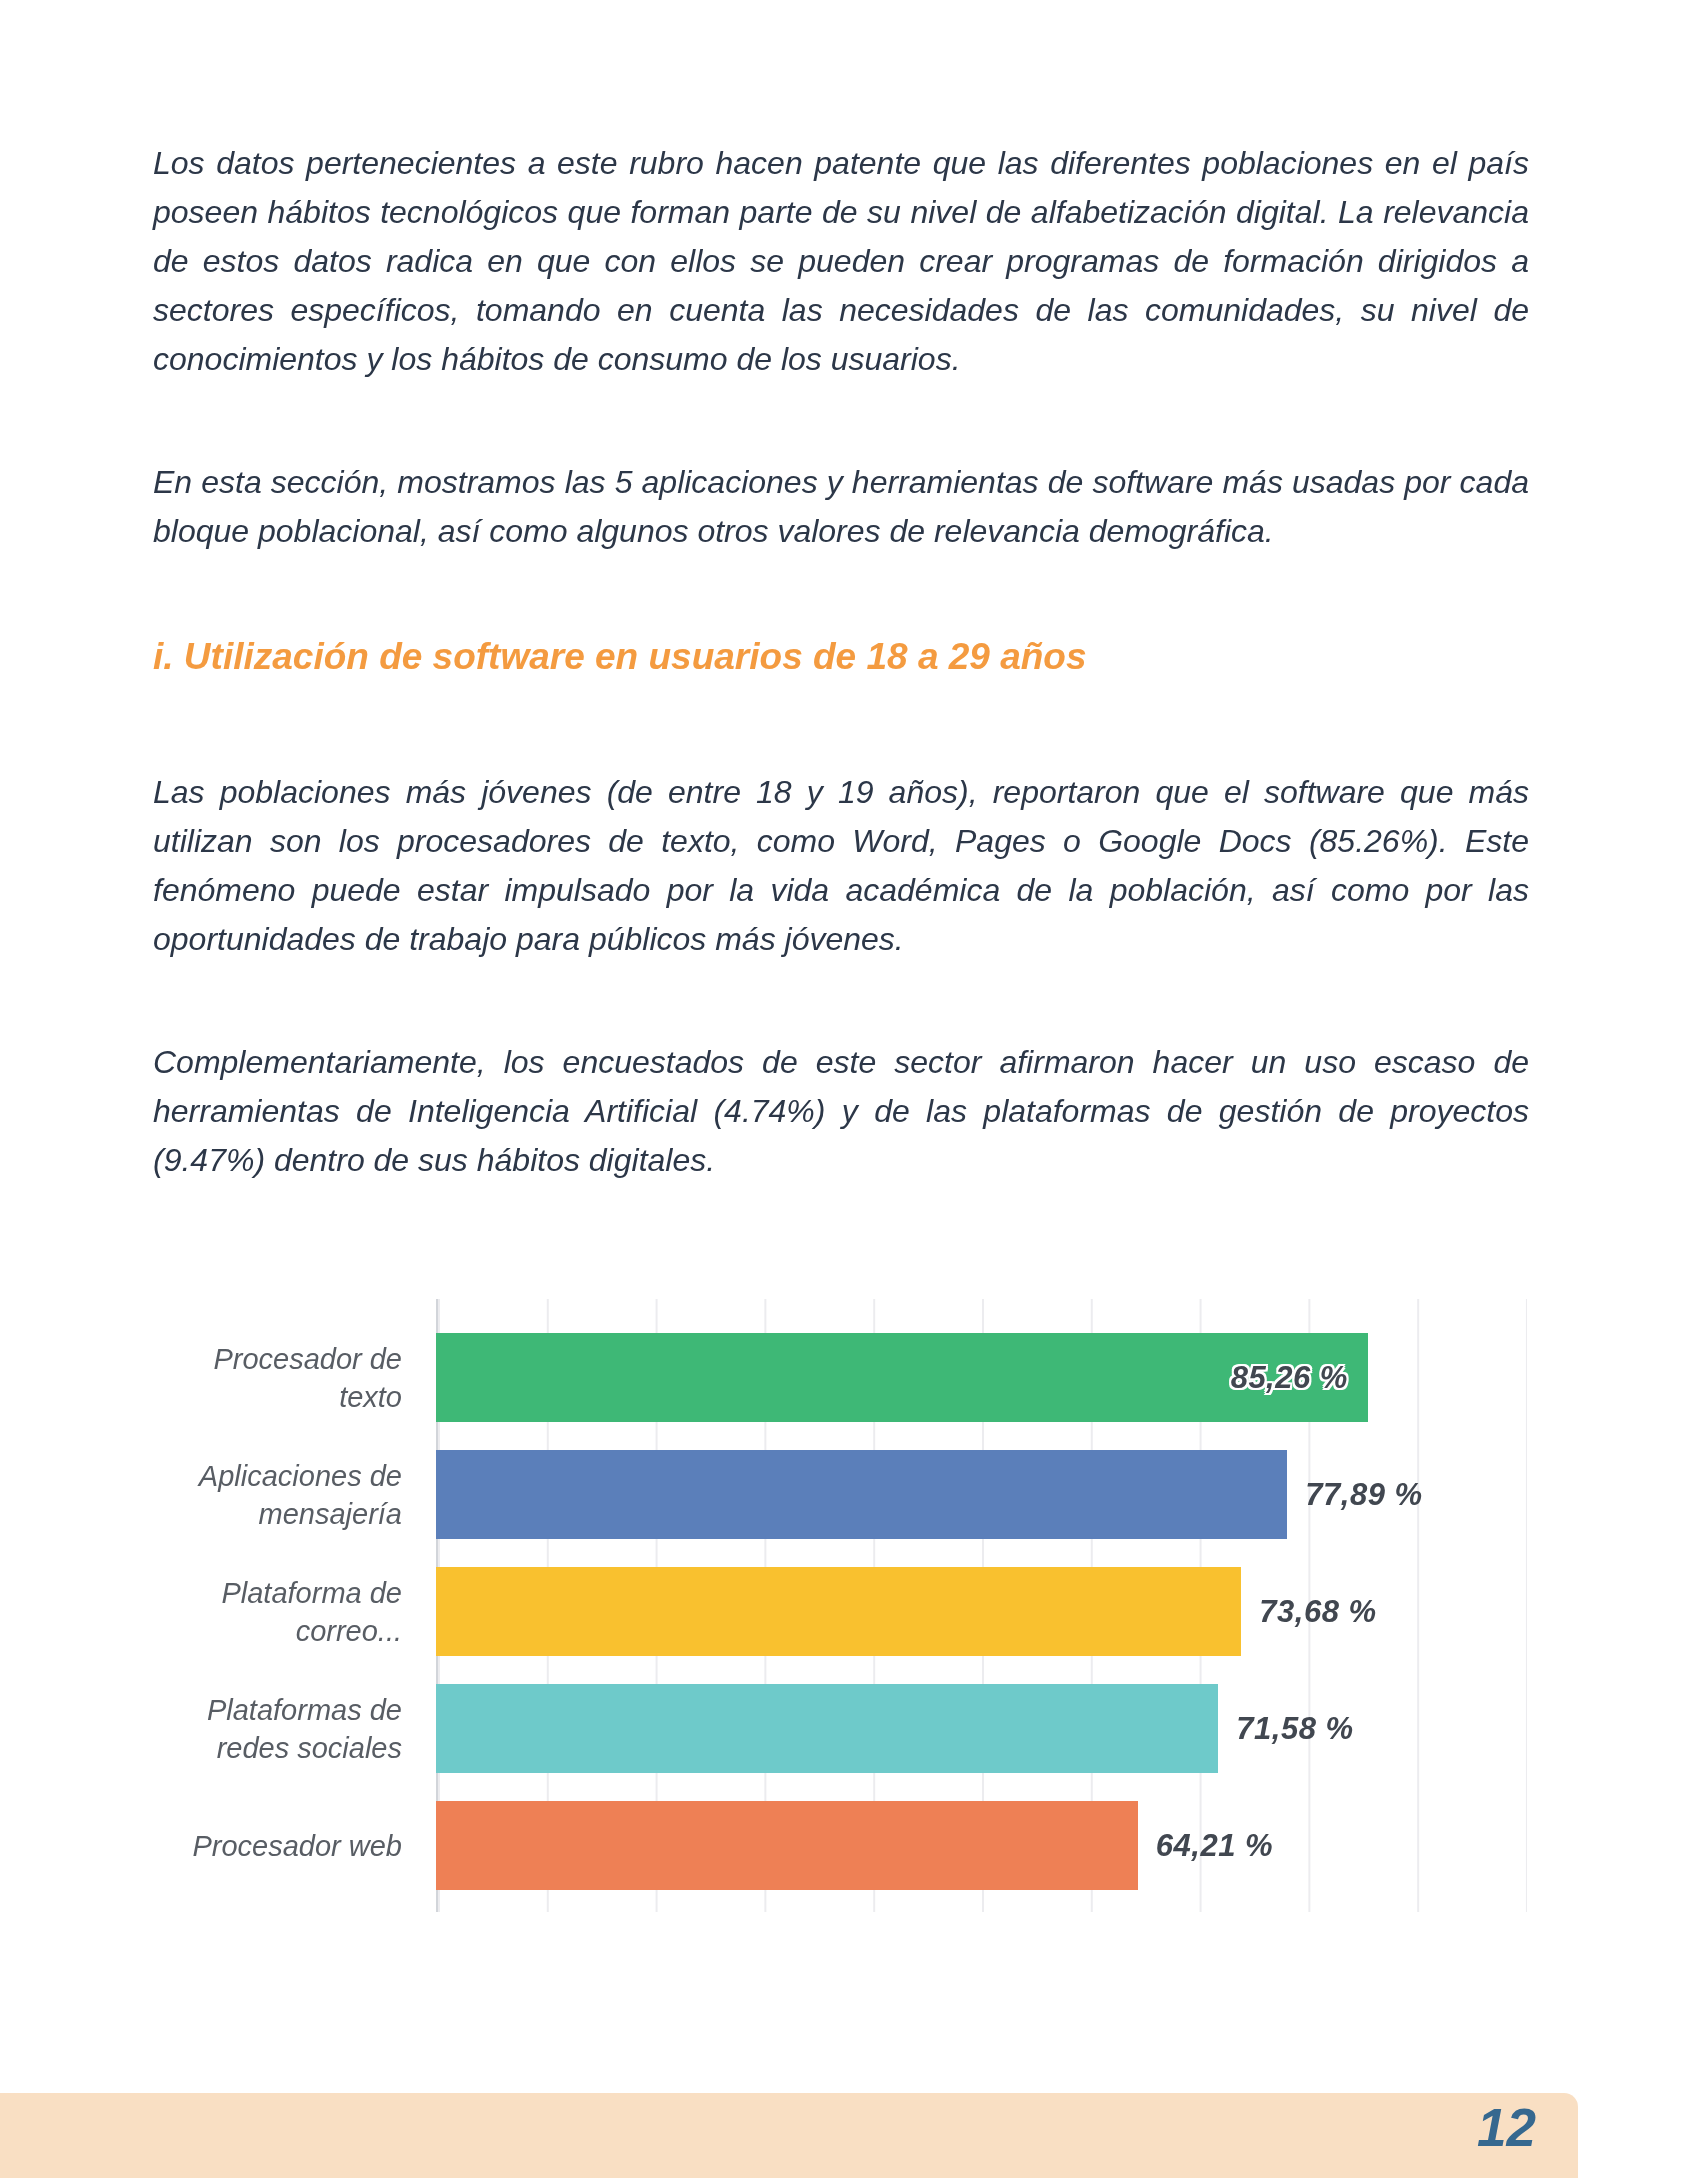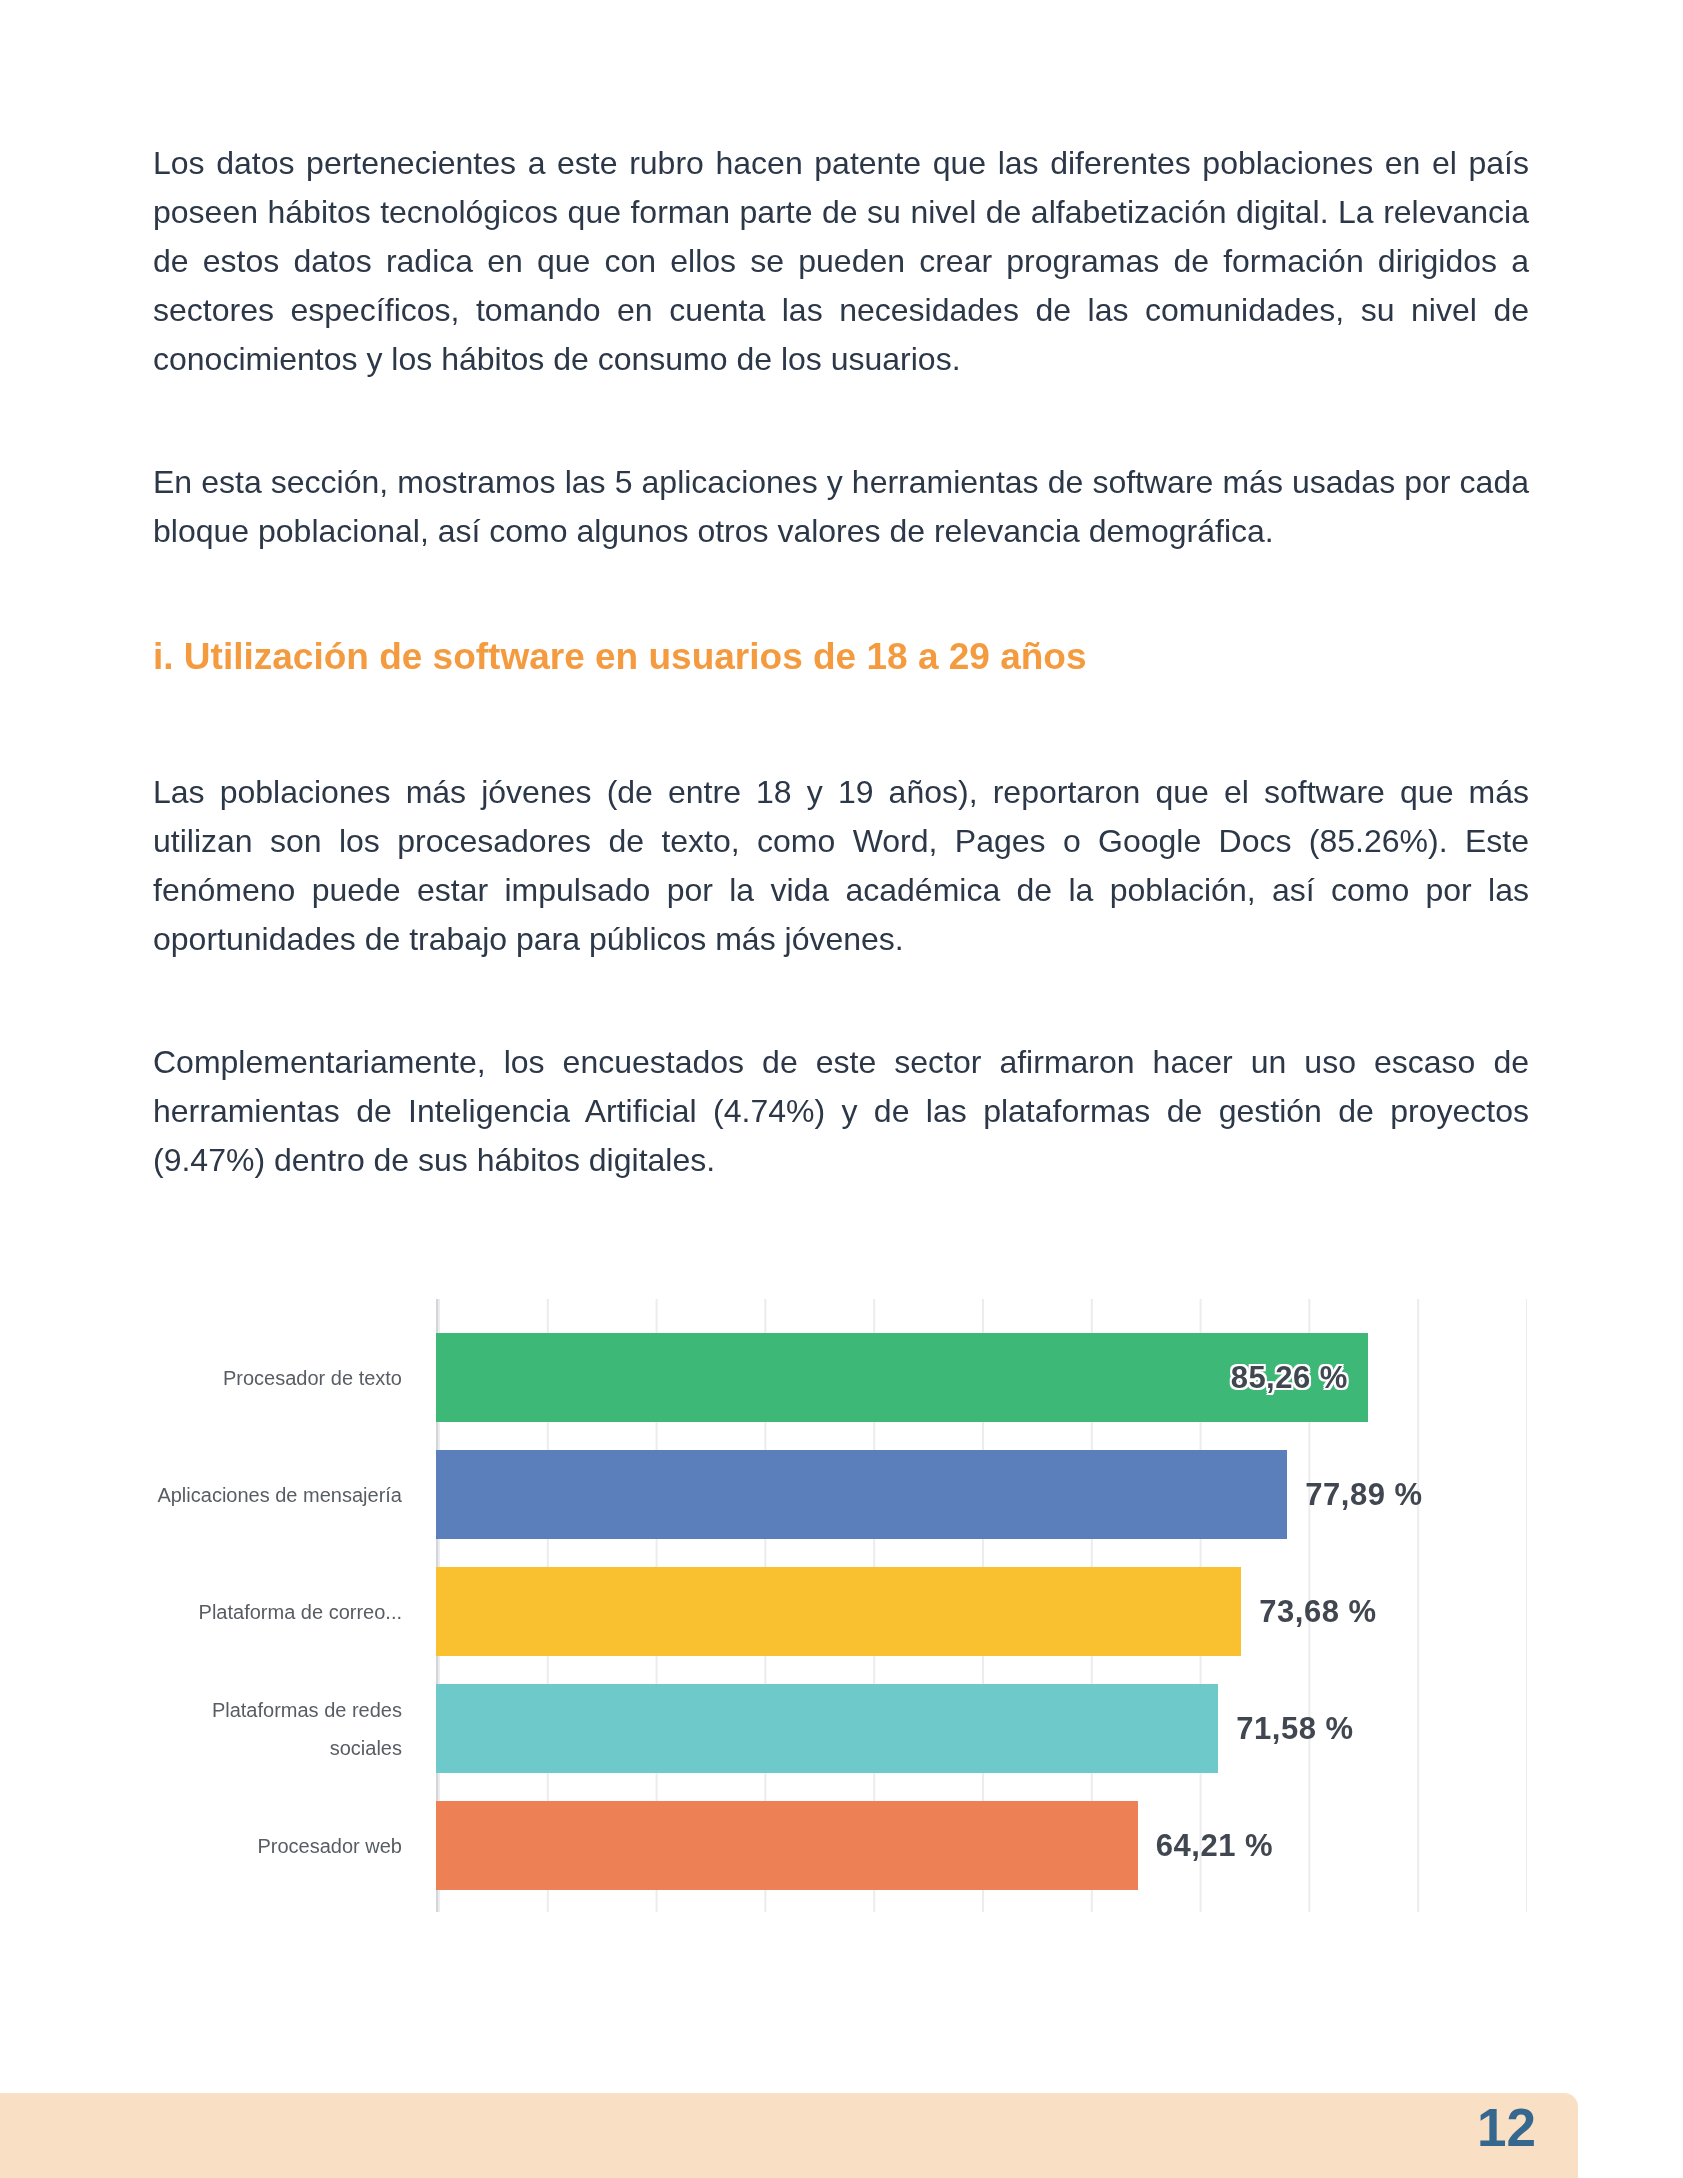--- a/index.html
+++ b/index.html
@@ -2,21 +2,21 @@
 <html style="--body-color: #2c3748; --heading-color: #f49b40; --chart-label-color: #585d64; --value-label-color: #414750; --axis-color: #d2d5da; --gridline-color: #ececef; --footer-bar-color: #f9dfc3; --page-number-color: #36688f;"><head>
 <meta charset="utf-8">
 <style>
   html, body {
     margin: 0; padding: 0;
     width: 1683px; height: 2178px;
     background: #ffffff;
     font-family: "Liberation Sans", sans-serif;
     overflow: hidden;
   }
-  .page { position: relative; width: 1558px; height: 2178px; }
+  .page { position: relative; width: 1558px; height: 2178px; font-style: italic; }
 
   .content { position: absolute; left: 153px; top: 0; width: 1376px; }
 
   p.body {
     margin: 0;
     font-size: 32px;
     line-height: 49px;
     text-align: justify;
     color: var(--body-color, #2c3748);
   }
@@ -54,21 +54,21 @@
     z-index: 1;
   }
   .cat {
     width: 283px;
     box-sizing: border-box;
     padding-right: 34px;
     display: flex;
     align-items: center;
     justify-content: flex-end;
     text-align: right;
-    font-size: 20px;
+    font-size: 29px;
     line-height: 38px;
     color: var(--chart-label-color, #585d64);
   }
   .track {
     flex: 1;
     position: relative;
     display: flex;
     align-items: center;
   }
   .bar { height: 89px; }

